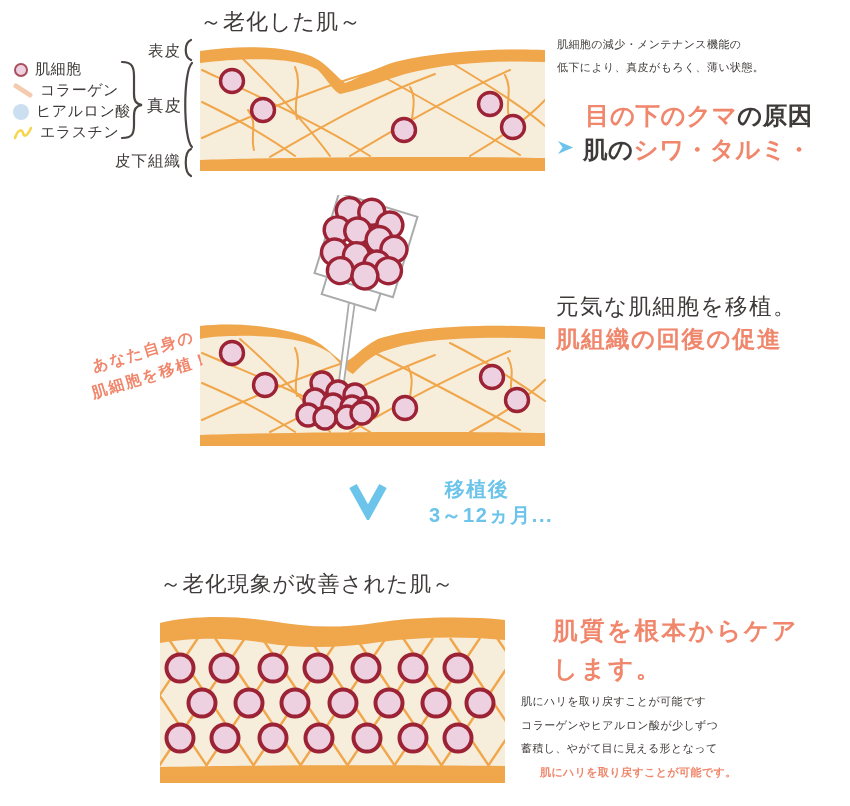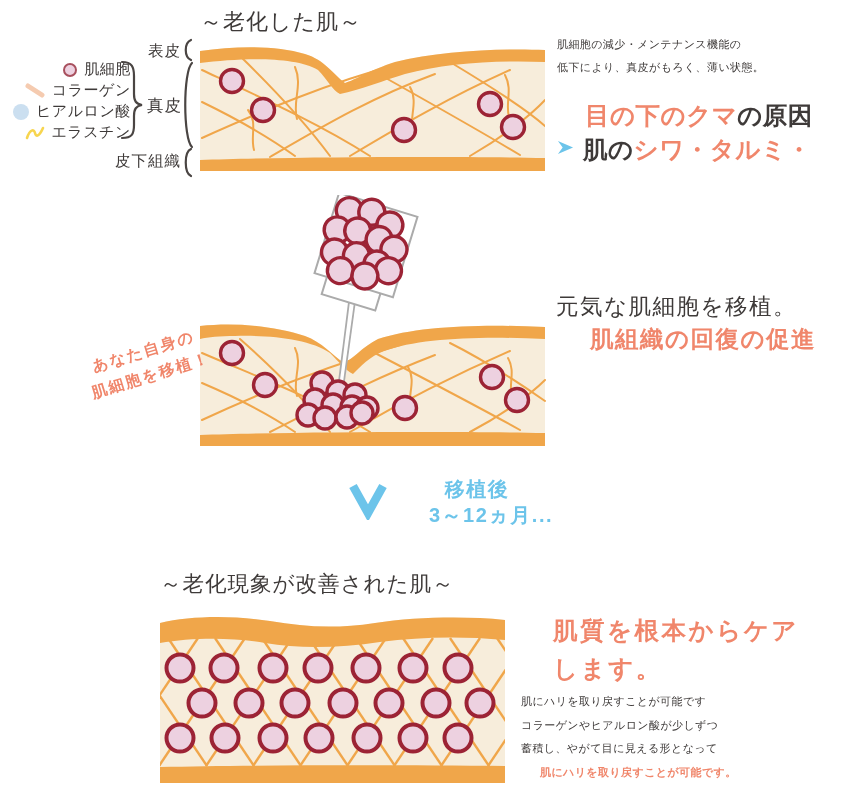--- a/index.html
+++ b/index.html
@@ -16,29 +16,29 @@
   .small-desc .line{display:block;}
   .coral{color:var(--coral);}
   .bold{font-weight:700;margin-left:19px;}
   
   .result{font-size:24.5px;font-weight:700;line-height:34px;letter-spacing:0.5px;color:var(--dark);}
   .result .row{display:block;white-space:nowrap;}
   .result .row2{padding-left:29px;}
   .arrow-right-icon{display:inline-block;width:19px;height:17px;margin-right:8px;vertical-align:2px;}
   
   .legend{display:flex;flex-direction:column;gap:4px;}
-  .legend-row{display:flex;align-items:center;height:17px;gap:7px;justify-content:flex-end;}
+  .legend-row{display:flex;align-items:center;height:17px;gap:7px;}
   .legend-label{font-size:15px;letter-spacing:0.5px;color:var(--dark);white-space:nowrap;}
   .lg-cell{width:14px;height:14px;border-radius:50%;background:var(--cell-fill);border:2.5px solid #A8505E;box-sizing:border-box;margin-left:1px;}
   .lg-hyal{width:16px;height:16px;border-radius:50%;background:var(--legend-hyaluronic);}
   .lg-svg{width:20px;height:16px;display:block;}
   .layer-label{font-size:15.5px;letter-spacing:1px;color:var(--dark);font-weight:500;text-align:right;white-space:nowrap;}
   
   .mid-heading{font-size:22.5px;letter-spacing:1.5px;color:var(--dark);font-weight:500;white-space:nowrap;}
-  .mid-subheading{font-size:23.5px;letter-spacing:1.5px;color:var(--coral);font-weight:700;white-space:nowrap;margin-left:34px;}
+  .mid-subheading{font-size:23.5px;letter-spacing:1.5px;color:var(--coral);font-weight:700;white-space:nowrap;}
   
   .annotation{color:var(--coral);font-size:15.5px;font-weight:600;letter-spacing:2px;line-height:25px;text-align:center;transform:rotate(-17deg);}
   .annotation .line{display:block;white-space:nowrap;}
   
   .after-label{color:var(--blue);font-size:20px;font-weight:600;letter-spacing:1.5px;line-height:26px;text-align:center;}
   .after-label .line{display:block;white-space:nowrap;margin-left:44px;}
   
   .big-heading{font-size:24.5px;font-weight:700;letter-spacing:2.5px;line-height:38px;color:var(--coral);margin-left:32px;}
   .big-heading .line{display:block;white-space:nowrap;}
   

